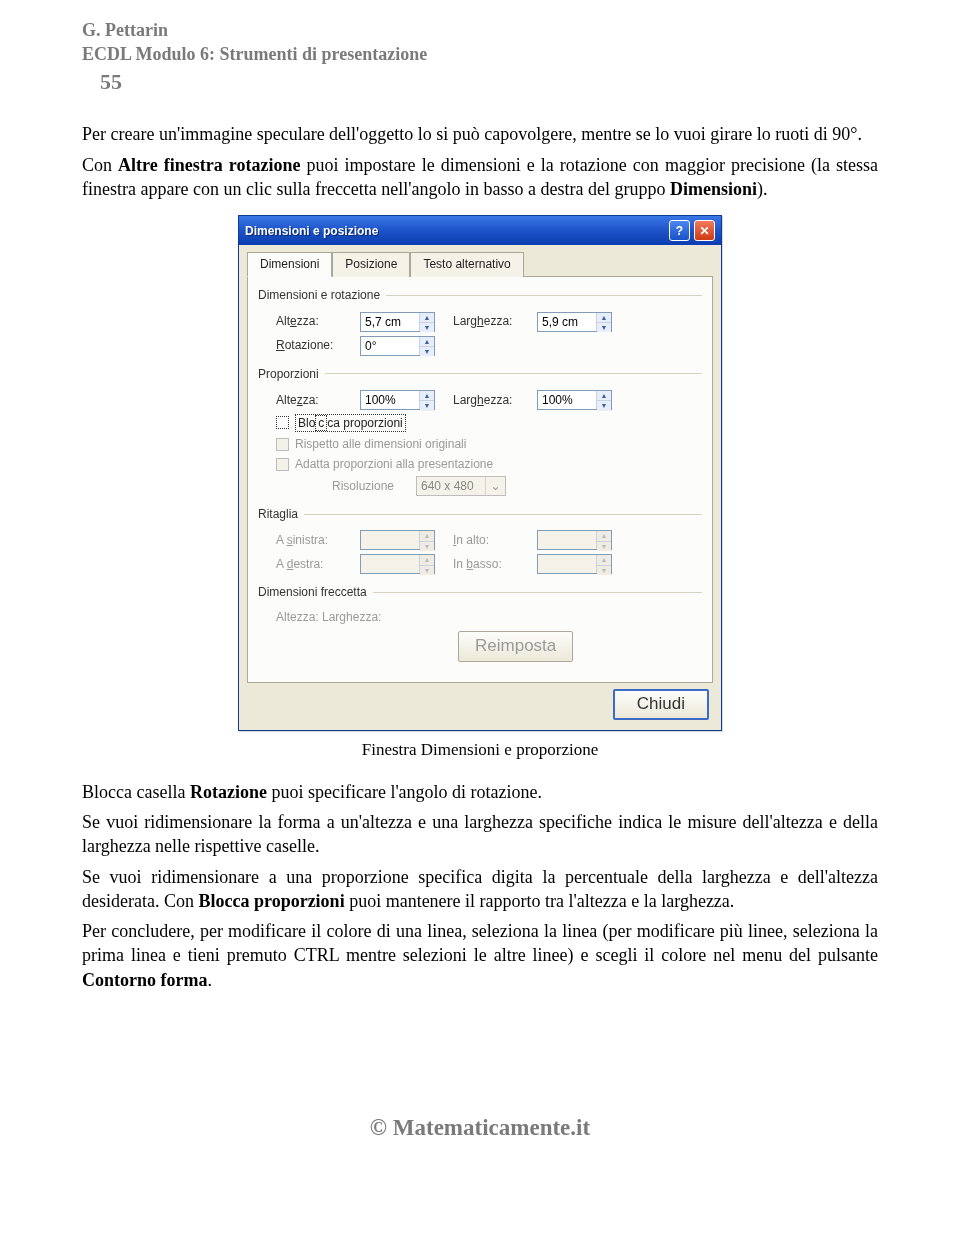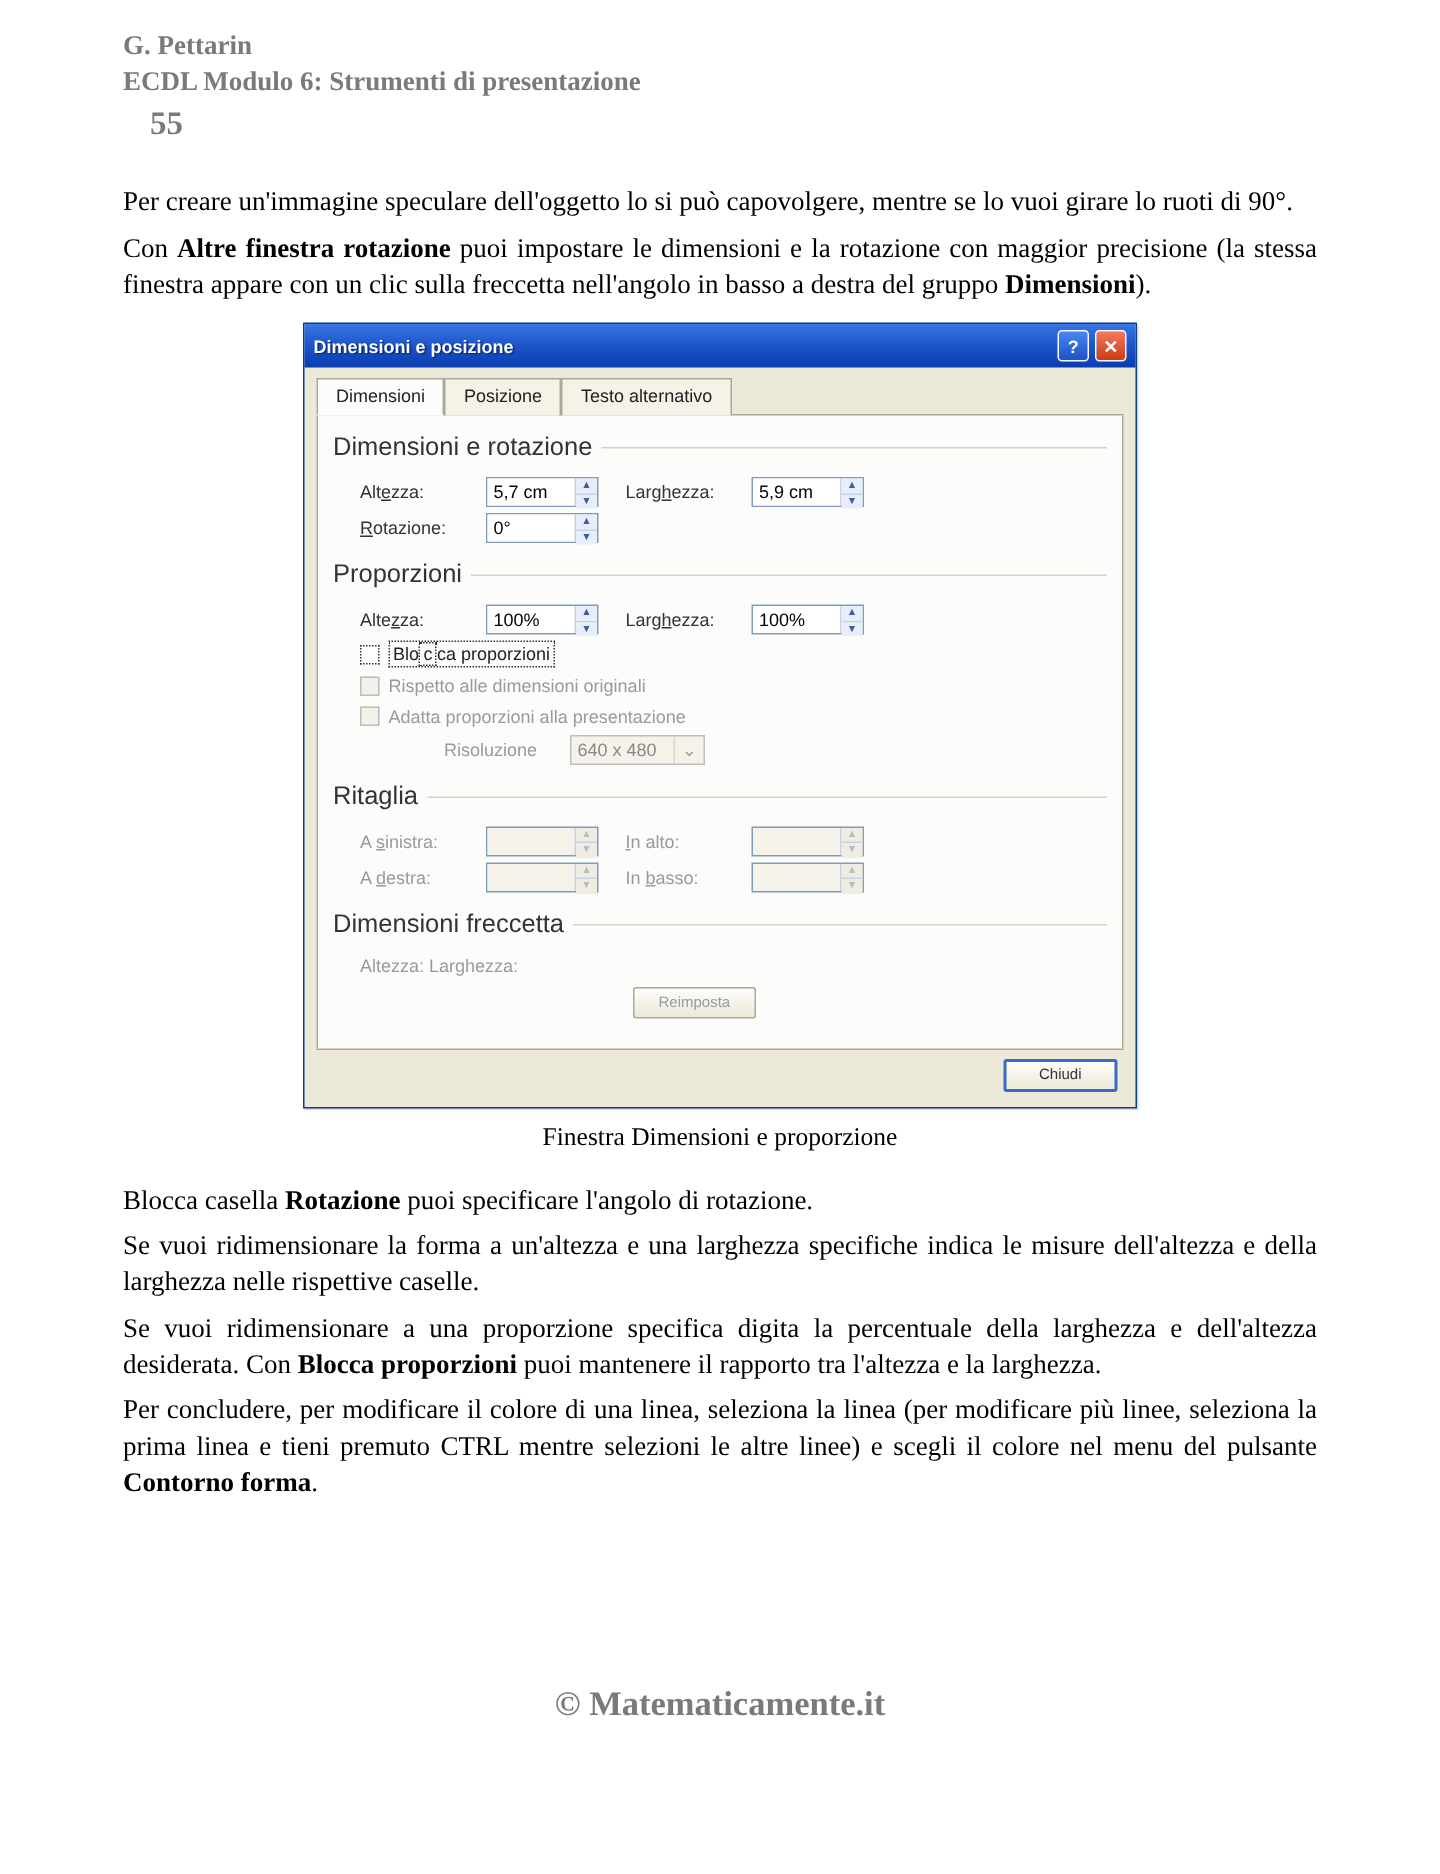--- a/index.html
+++ b/index.html
@@ -25,21 +25,21 @@
     }
     .hdr .center { flex: 1; text-align: center; }
     .hdr .right { font-size: 22px; min-width: 40px; text-align: right;}
     .para { text-align: justify; margin-bottom: 6px; }
     .bold { font-weight: bold; }
     .caption { text-align: center; font-size: 17px; margin: 8px 0 18px 0; }
     .dialog-wrap { display: flex; justify-content: center; margin: 14px 0 4px 0; }
 
     
     .dialog {
-      width: 556px;
+      width: 484px;
       border: 1px solid #0a3d8f;
       background: #ece9d8;
       font-family: Tahoma, Arial, sans-serif;
       font-size: 12px;
       color: #222;
       box-shadow: 1px 1px 0 rgba(0,0,0,0.15);
     }
     .titlebar {
       background: linear-gradient(to bottom, #3a76e6 0%, #1d54c8 50%, #0a3db0 100%);
       color: #fff;
@@ -78,21 +78,21 @@
     }
     .tabpage {
       border: 1px solid #aca899;
       background: #fcfcfa;
       padding: 10px 10px 12px 10px;
     }
 
     .group { margin-bottom: 8px; }
     .group-title {
       display: flex; align-items: center; gap: 6px;
-      color: #333; font-size: 17px; margin-bottom: 6px;
+      color: #333; font-size: 12px; margin-bottom: 6px;
     }
     .group-title .line { flex: 1; height: 1px; background: #d6d2c2; }
 
     .row { display: flex; align-items: center; gap: 8px; padding: 2px 0 2px 18px; }
     .row label { min-width: 76px; color: #333; }
     .row label.dis { color: #9a9a9a; }
     .row .u { text-decoration: underline; }
 
     .spin {
       display: inline-flex;
@@ -132,21 +132,21 @@
       display:inline-flex; border:1px solid #bdbdbd; background:#f4f2e9;
       height:20px; width:90px;
     }
     .combo input { border:none; background:transparent; width:68px; padding:0 4px; font-size:12px; color:#888;}
     .combo .dd { width:20px; display:flex; align-items:center; justify-content:center; color:#999; border-left:1px solid #d8d5c9;}
 
     .btn {
       display:inline-block; padding:3px 16px;
       border:1px solid #aca899; border-radius:2px;
       background:linear-gradient(#fdfdfb,#ece9d8);
-      font-size:10px; color:#333;text-align:center;
+      font-size:17px; color:#333;text-align:center;
     }
     .btn.dis { color:#9a9a9a; }
     .btn.primary { border:2px solid #3b6bc7; padding:2px 22px; }
 
     .btnrow-right { display:flex; justify-content:flex-end; padding:6px 4px 0 0; }
     .btnrow-indent { padding-left: 200px; margin-top:4px; }
 
     .footer { text-align:center; color:#7a7a7a; font-weight:bold; margin-top:120px; font-size:23px;}
   </style>
 </head>

